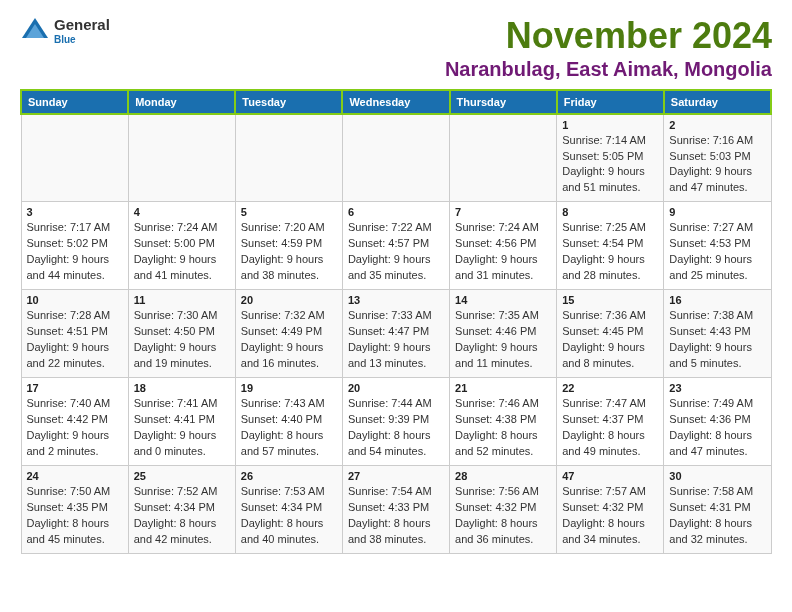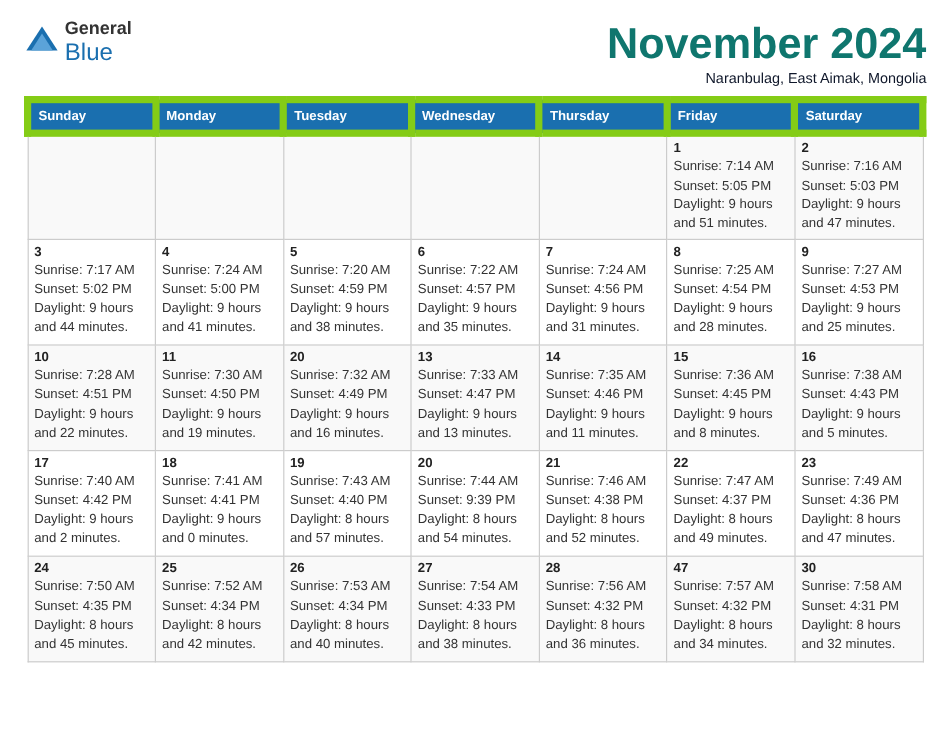--- a/index.html
+++ b/index.html
@@ -28,61 +28,62 @@
       align-items: center;
       gap: 4px;
     }
     .logo-text-general {
       font-size: 15px;
       font-weight: bold;
       color: #333;
       line-height: 1.1;
     }
     .logo-text-blue {
-      font-size: 20px;
-      font-weight: normal;
+      font-size: 10px;
+      font-weight: bold;
       color: #1a6faf;
       line-height: 1.1;
     }
     .logo-icon {
       width: 30px;
       height: 30px;
     }
     .title-section {
       text-align: right;
     }
     .month-title {
       font-size: 36px;
       font-weight: bold;
-      color: #0f766e;
+      color: #4d7c0f;
       line-height: 1.1;
     }
     .location {
-      font-size: 12px;
-      color: #0f172a;
+      font-size: 20px;
+      color: #701a75;
       margin-top: 2px;
+      font-weight: bold;
     }
     .calendar {
       flex: 1;
       display: flex;
       flex-direction: column;
     }
     table {
       width: 100%;
       border-collapse: collapse;
       flex: 1;
     }
     thead tr th {
       background-color: #1a6faf;
       color: #fff;
       font-size: 11px;
       font-weight: bold;
       padding: 5px 6px;
       text-align: left;
-      border: 6px solid #84cc16;
+      border: 2px solid #84cc16;
     }
     tbody tr td {
       border: 1px solid #ccc;
       vertical-align: top;
       padding: 4px 5px;
       font-size: 9px;
       color: #333;
       width: 14.28%;
       height: 88px;
     }

